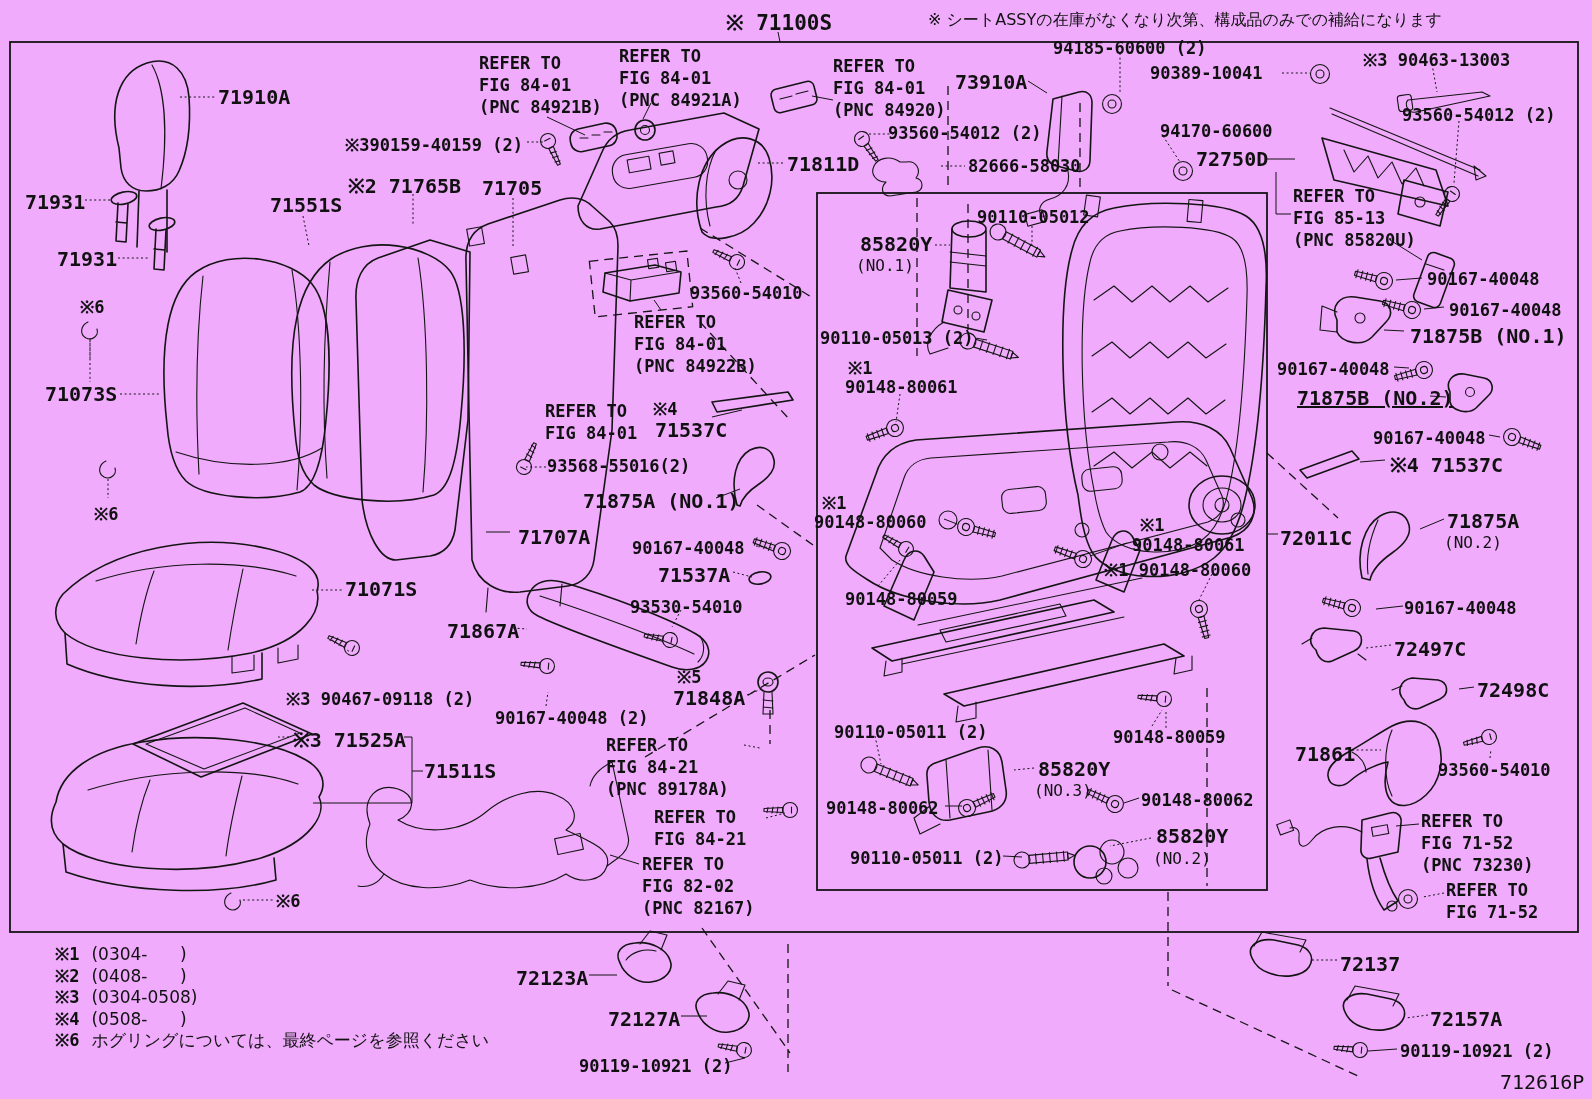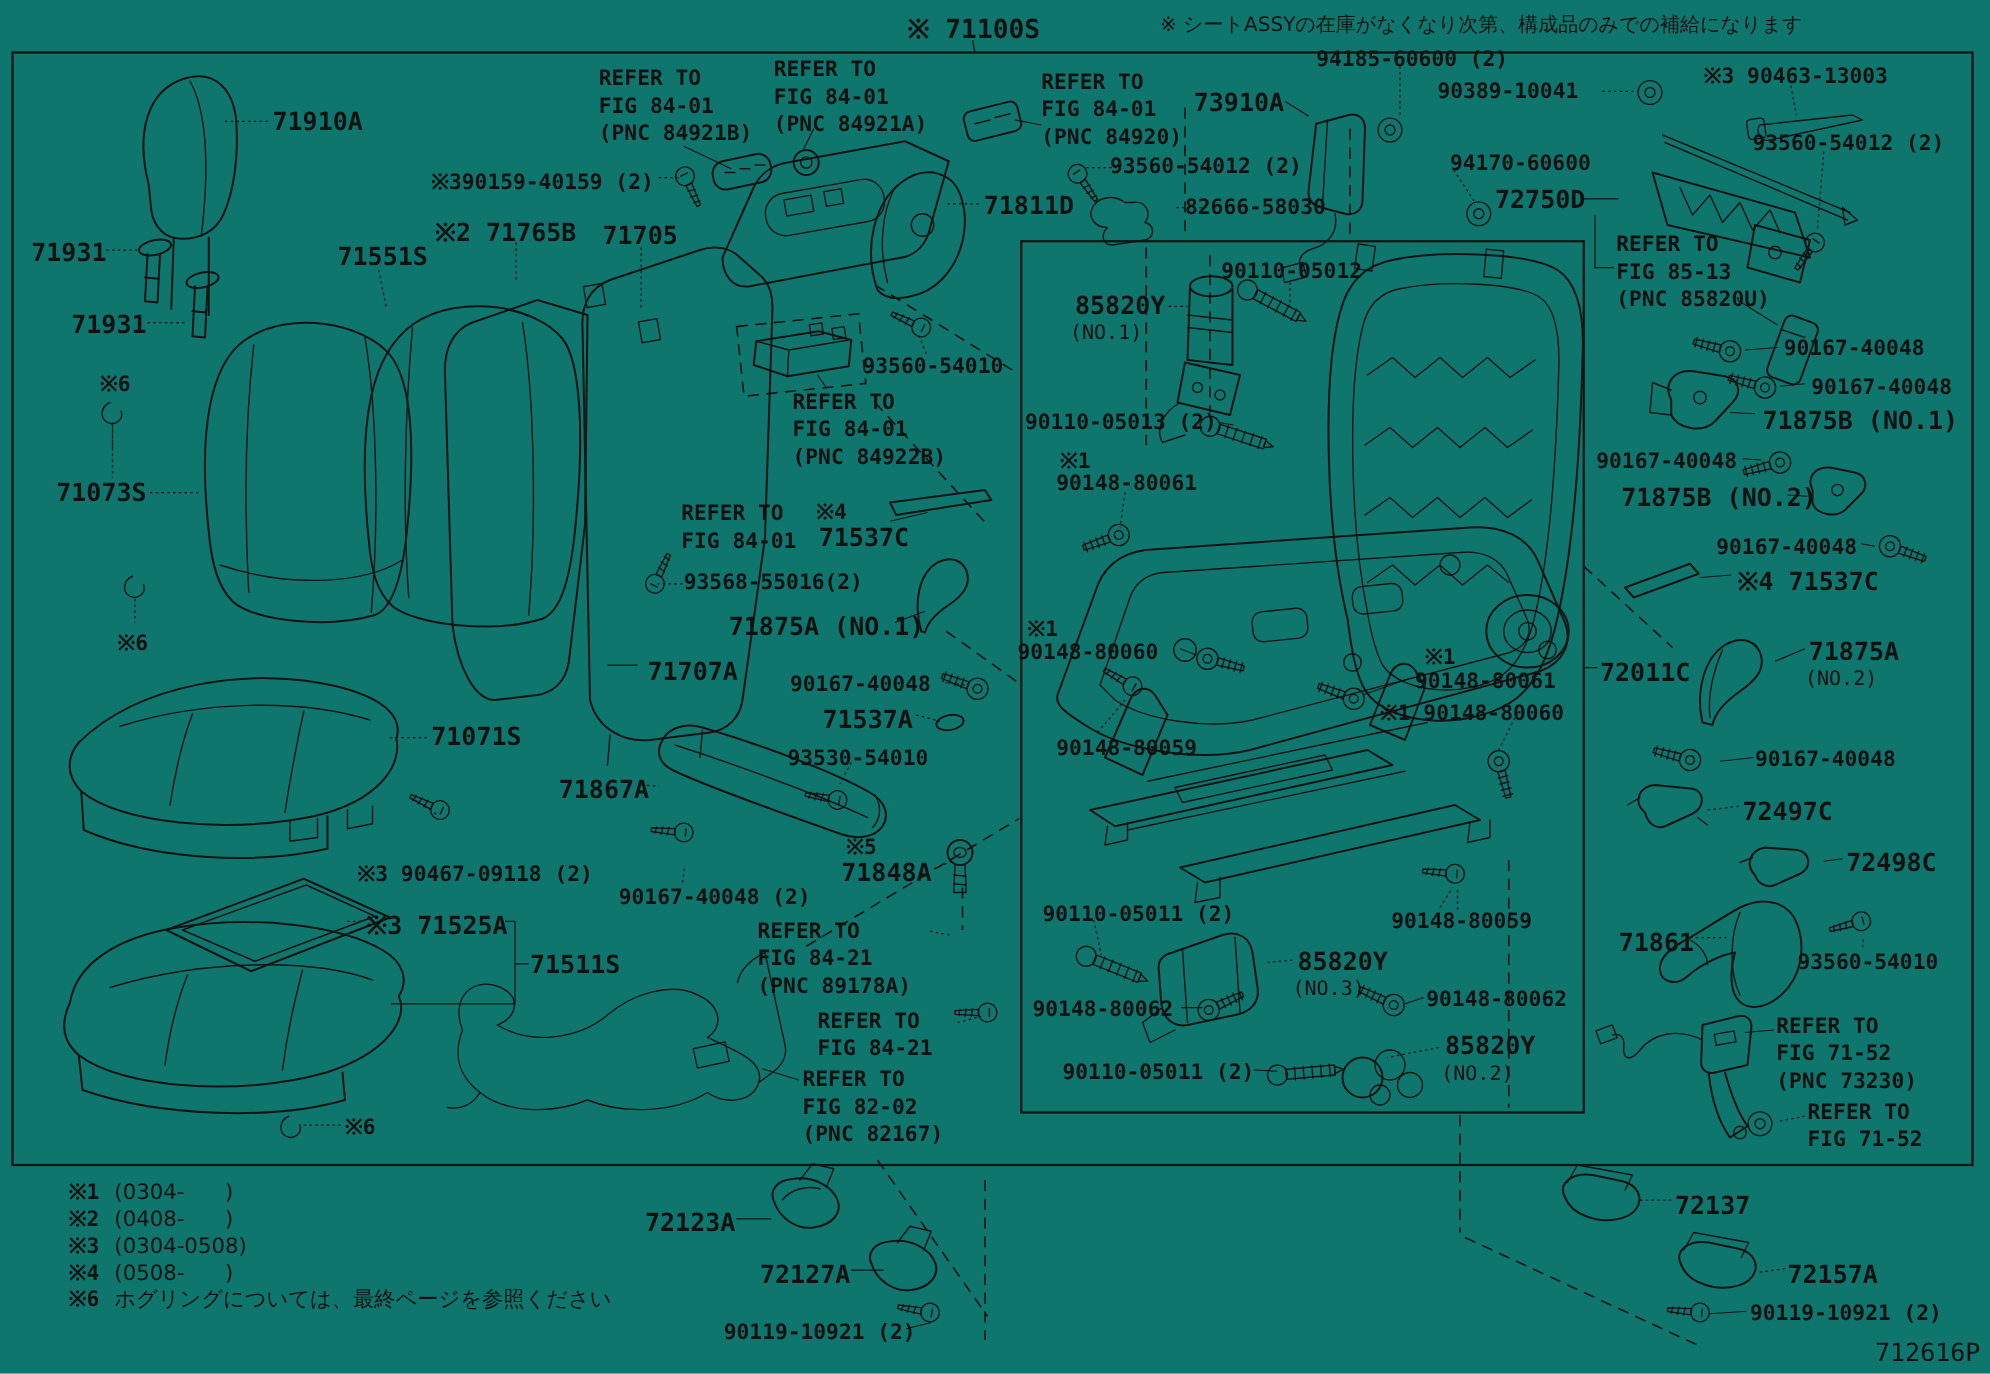--- a/index.html
+++ b/index.html
@@ -1,17 +1,17 @@
 <!DOCTYPE html>
 <html><head>
 <meta charset="utf-8">
 <style>
   html,body{margin:0;padding:0;background:#fff;}
   body{width:1592px;height:1099px;position:relative;font-family:"DejaVu Sans Mono",monospace;color:#111;}
-  #stage{position:absolute;inset:0;overflow:hidden;background:#0f766e;}
+  #stage{position:absolute;inset:0;overflow:hidden;background:#f0abfc;}
   svg{position:absolute;left:0;top:0;}
   .s{stroke:#141414;fill:none;stroke-width:1.6;stroke-linecap:round;stroke-linejoin:round;}
   .t{stroke-width:1.1;}
   .ld{stroke:#141414;stroke-width:1;fill:none;}
   .ldd{stroke:#141414;stroke-width:1;stroke-dasharray:2 2.6;fill:none;}
   .dash{stroke:#141414;stroke-width:1.3;stroke-dasharray:9 6;fill:none;}
   .frame{stroke:#141414;stroke-width:1.8;fill:none;}
   .lbl{position:absolute;white-space:pre;color:#111;}
   .part{font:bold 20px "DejaVu Sans Mono",monospace;}
   .num{font:bold 17px "DejaVu Sans Mono",monospace;}
@@ -367,41 +367,41 @@
       <div class="lbl ref" style="left: 833px; top: 55px;">REFER TO
 FIG 84-01
 (PNC 84920)</div>
       <div class="lbl part" style="left: 955px; top: 70px;">73910A</div>
       <div class="lbl num" style="left: 1053px; top: 38px;">94185-60600 (2)</div>
       <div class="lbl num" style="left: 1150px; top: 63px;">90389-10041</div>
       <div class="lbl num" style="left: 1363px; top: 48px;">※3 90463-13003</div>
       <div class="lbl num" style="left: 1402px; top: 105px;">93560-54012 (2)</div>
       <div class="lbl num" style="left: 888px; top: 123px;">93560-54012 (2)</div>
       <div class="lbl part" style="left: 787px; top: 152px;">71811D</div>
-      <div class="lbl num" style="left: 948px; top: 156px;">82666-58030</div>
+      <div class="lbl num" style="left: 968px; top: 156px;">82666-58030</div>
       <div class="lbl num" style="left: 1112px; top: 121px; margin-left: 48px;">94170-60600</div>
       <div class="lbl part" style="left: 1196px; top: 147px;">72750D</div>
       <div class="lbl ref" style="left: 1293px; top: 185px;">REFER TO
 FIG 85-13
 (PNC 85820U)</div>
       <div class="lbl num" style="left: 977px; top: 207px;">90110-05012</div>
       <div class="lbl part" style="left: 860px; top: 232px;">85820Y</div>
       <div class="lbl sub" style="left: 856px; top: 256px;">(NO.1)</div>
       <div class="lbl num" style="left: 690px; top: 283px;">93560-54010</div>
       <div class="lbl ref" style="left: 634px; top: 311px;">REFER TO
 FIG 84-01
 (PNC 84922B)</div>
       <div class="lbl num" style="left: 820px; top: 328px;">90110-05013 (2)</div>
       <div class="lbl mark" style="left: 848px; top: 356px;">※1</div>
       <div class="lbl num" style="left: 845px; top: 377px;">90148-80061</div>
       <div class="lbl num" style="left: 1427px; top: 269px;">90167-40048</div>
       <div class="lbl num" style="left: 1449px; top: 300px;">90167-40048</div>
       <div class="lbl part" style="left: 1410px; top: 324px;">71875B (NO.1)</div>
       <div class="lbl num" style="left: 1277px; top: 359px;">90167-40048</div>
-      <div class="lbl part" style="left: 1297px; top: 386px;">71875B (NO.2)</div>
+      <div class="lbl part" style="left: 1297px; top: 386px; text-decoration: underline;">71875B (NO.2)</div>
       <div class="lbl num" style="left: 1373px; top: 428px;">90167-40048</div>
       <div class="lbl part" style="left: 1390px; top: 451px;">※4 71537C</div>
       <div class="lbl ref" style="left: 545px; top: 400px;">REFER TO
 FIG 84-01</div>
       <div class="lbl mark" style="left: 653px; top: 397px;">※4</div>
       <div class="lbl part" style="left: 655px; top: 418px;">71537C</div>
       <div class="lbl num" style="left: 547px; top: 456px;">93568-55016(2)</div>
       <div class="lbl part" style="left: 583px; top: 489px;">71875A (NO.1)</div>
       <div class="lbl part" style="left: 518px; top: 525px;">71707A</div>
       <div class="lbl num" style="left: 632px; top: 538px;">90167-40048</div>

